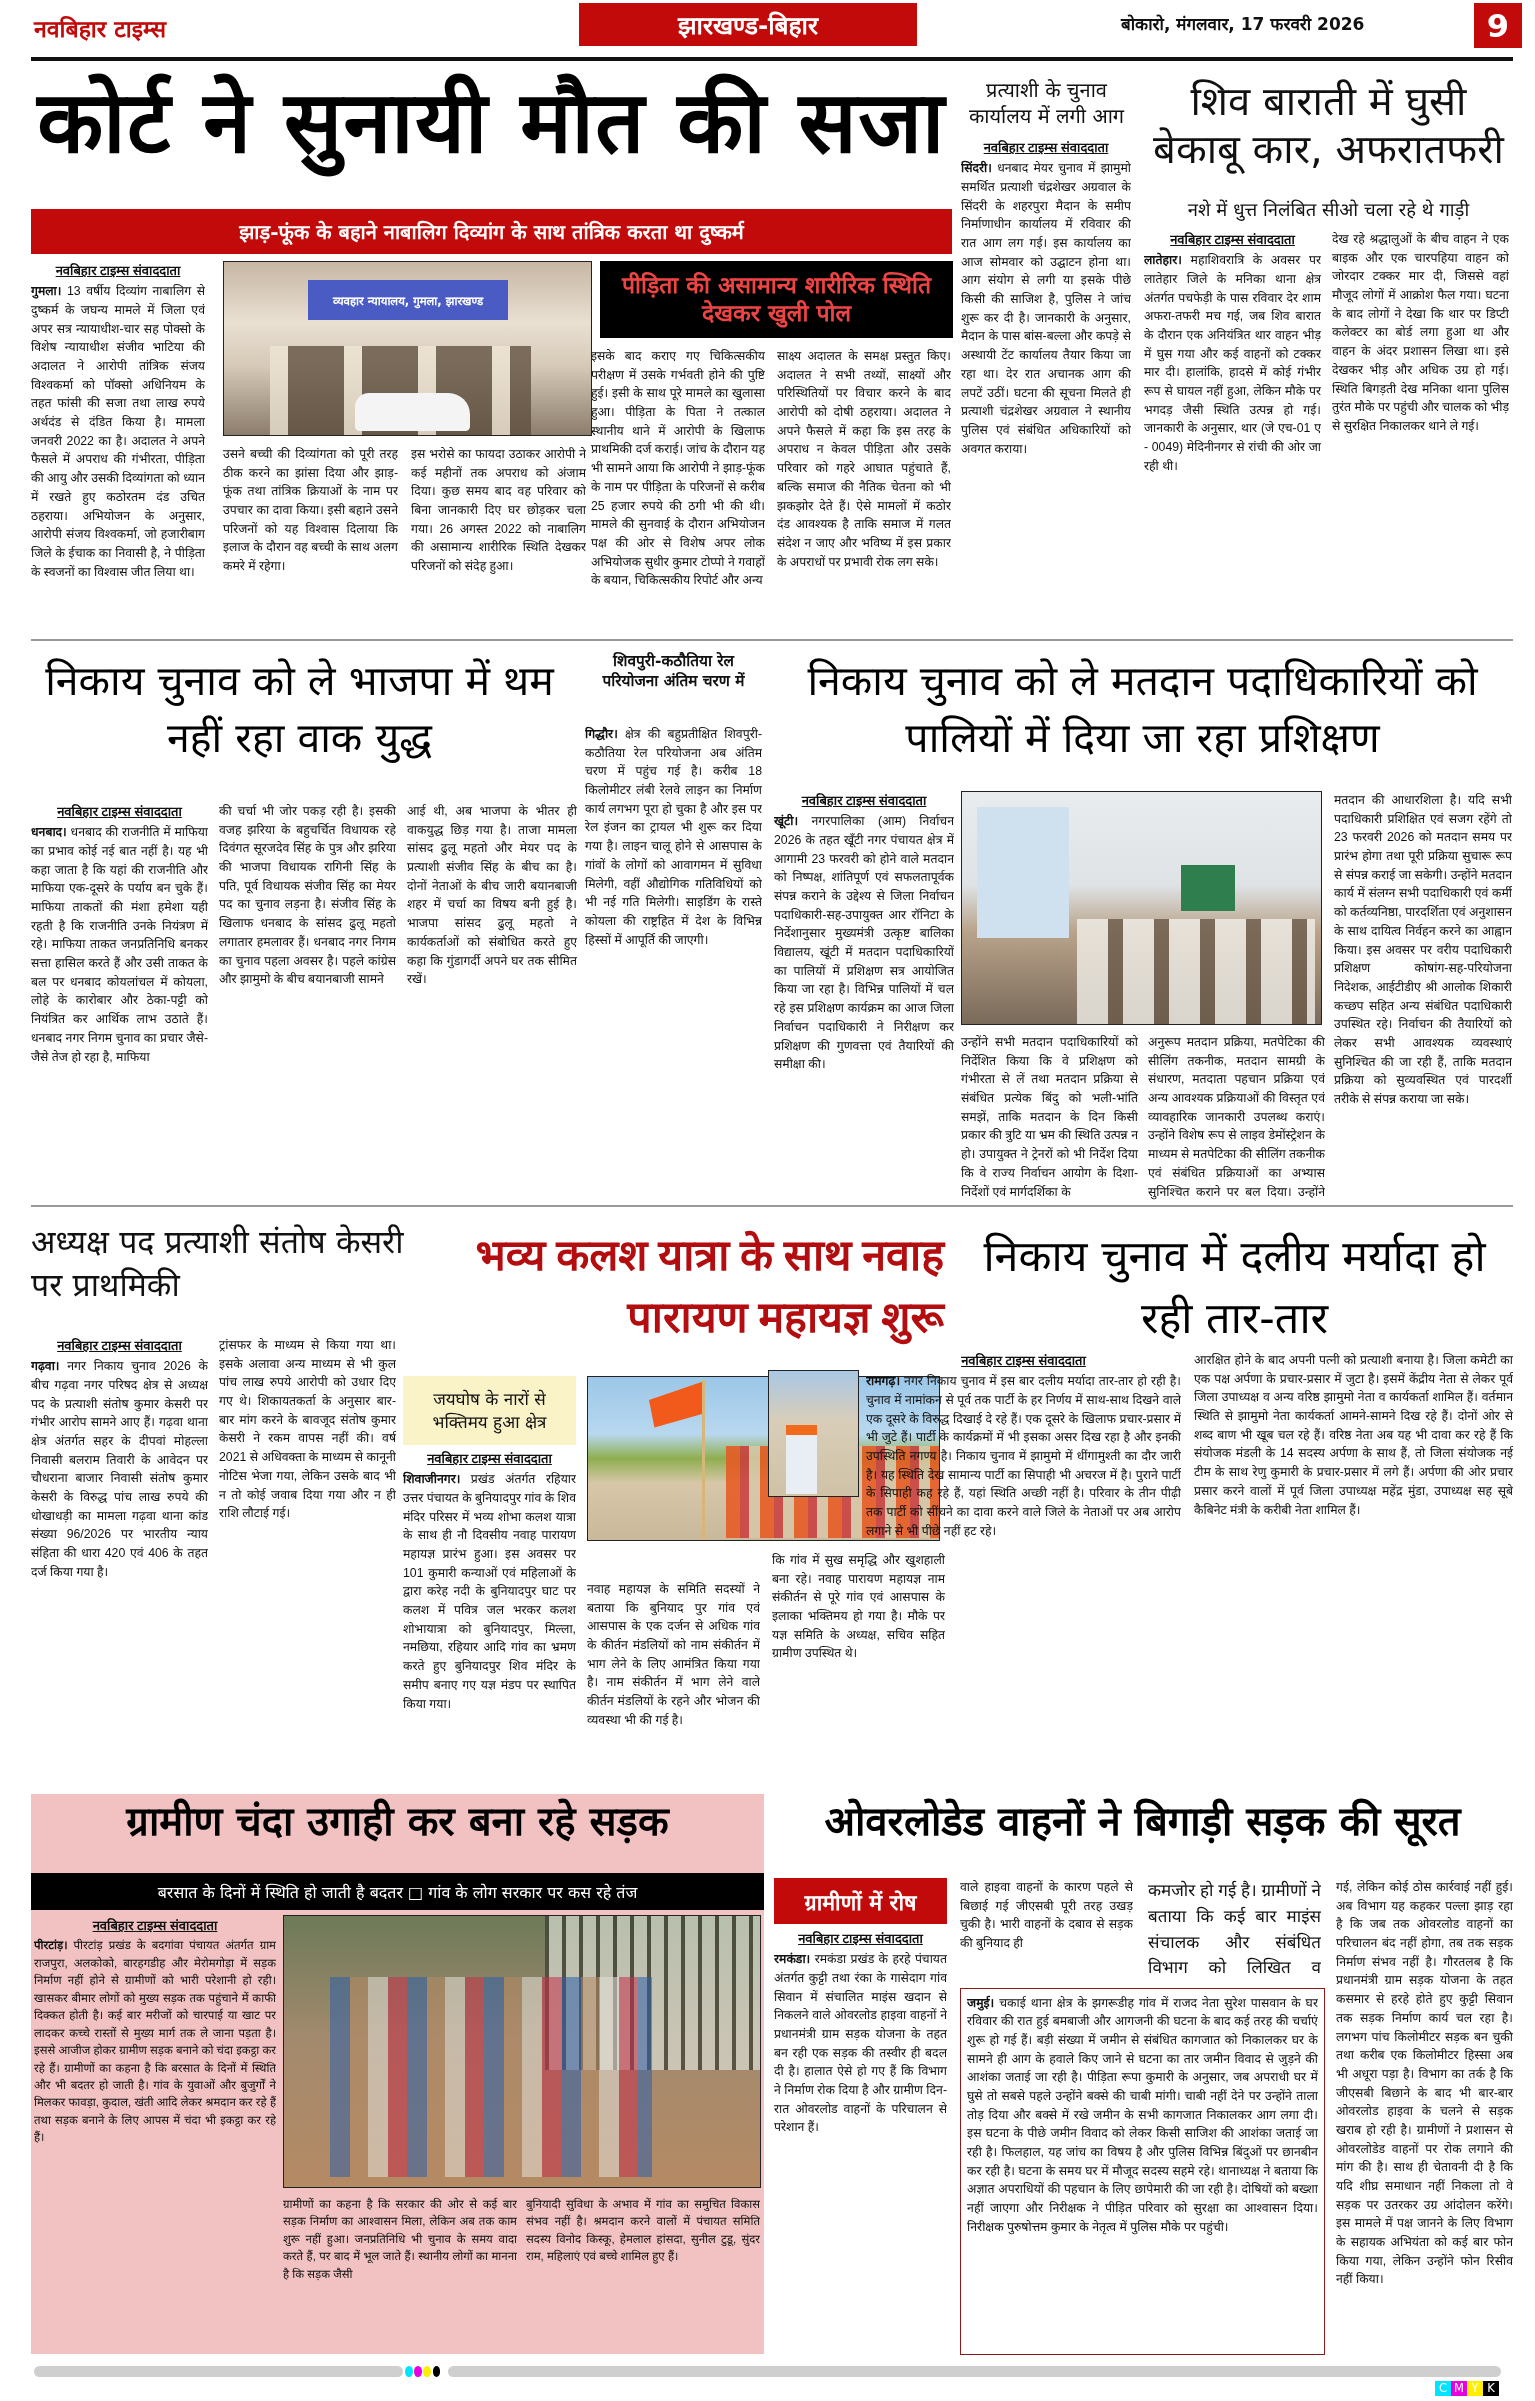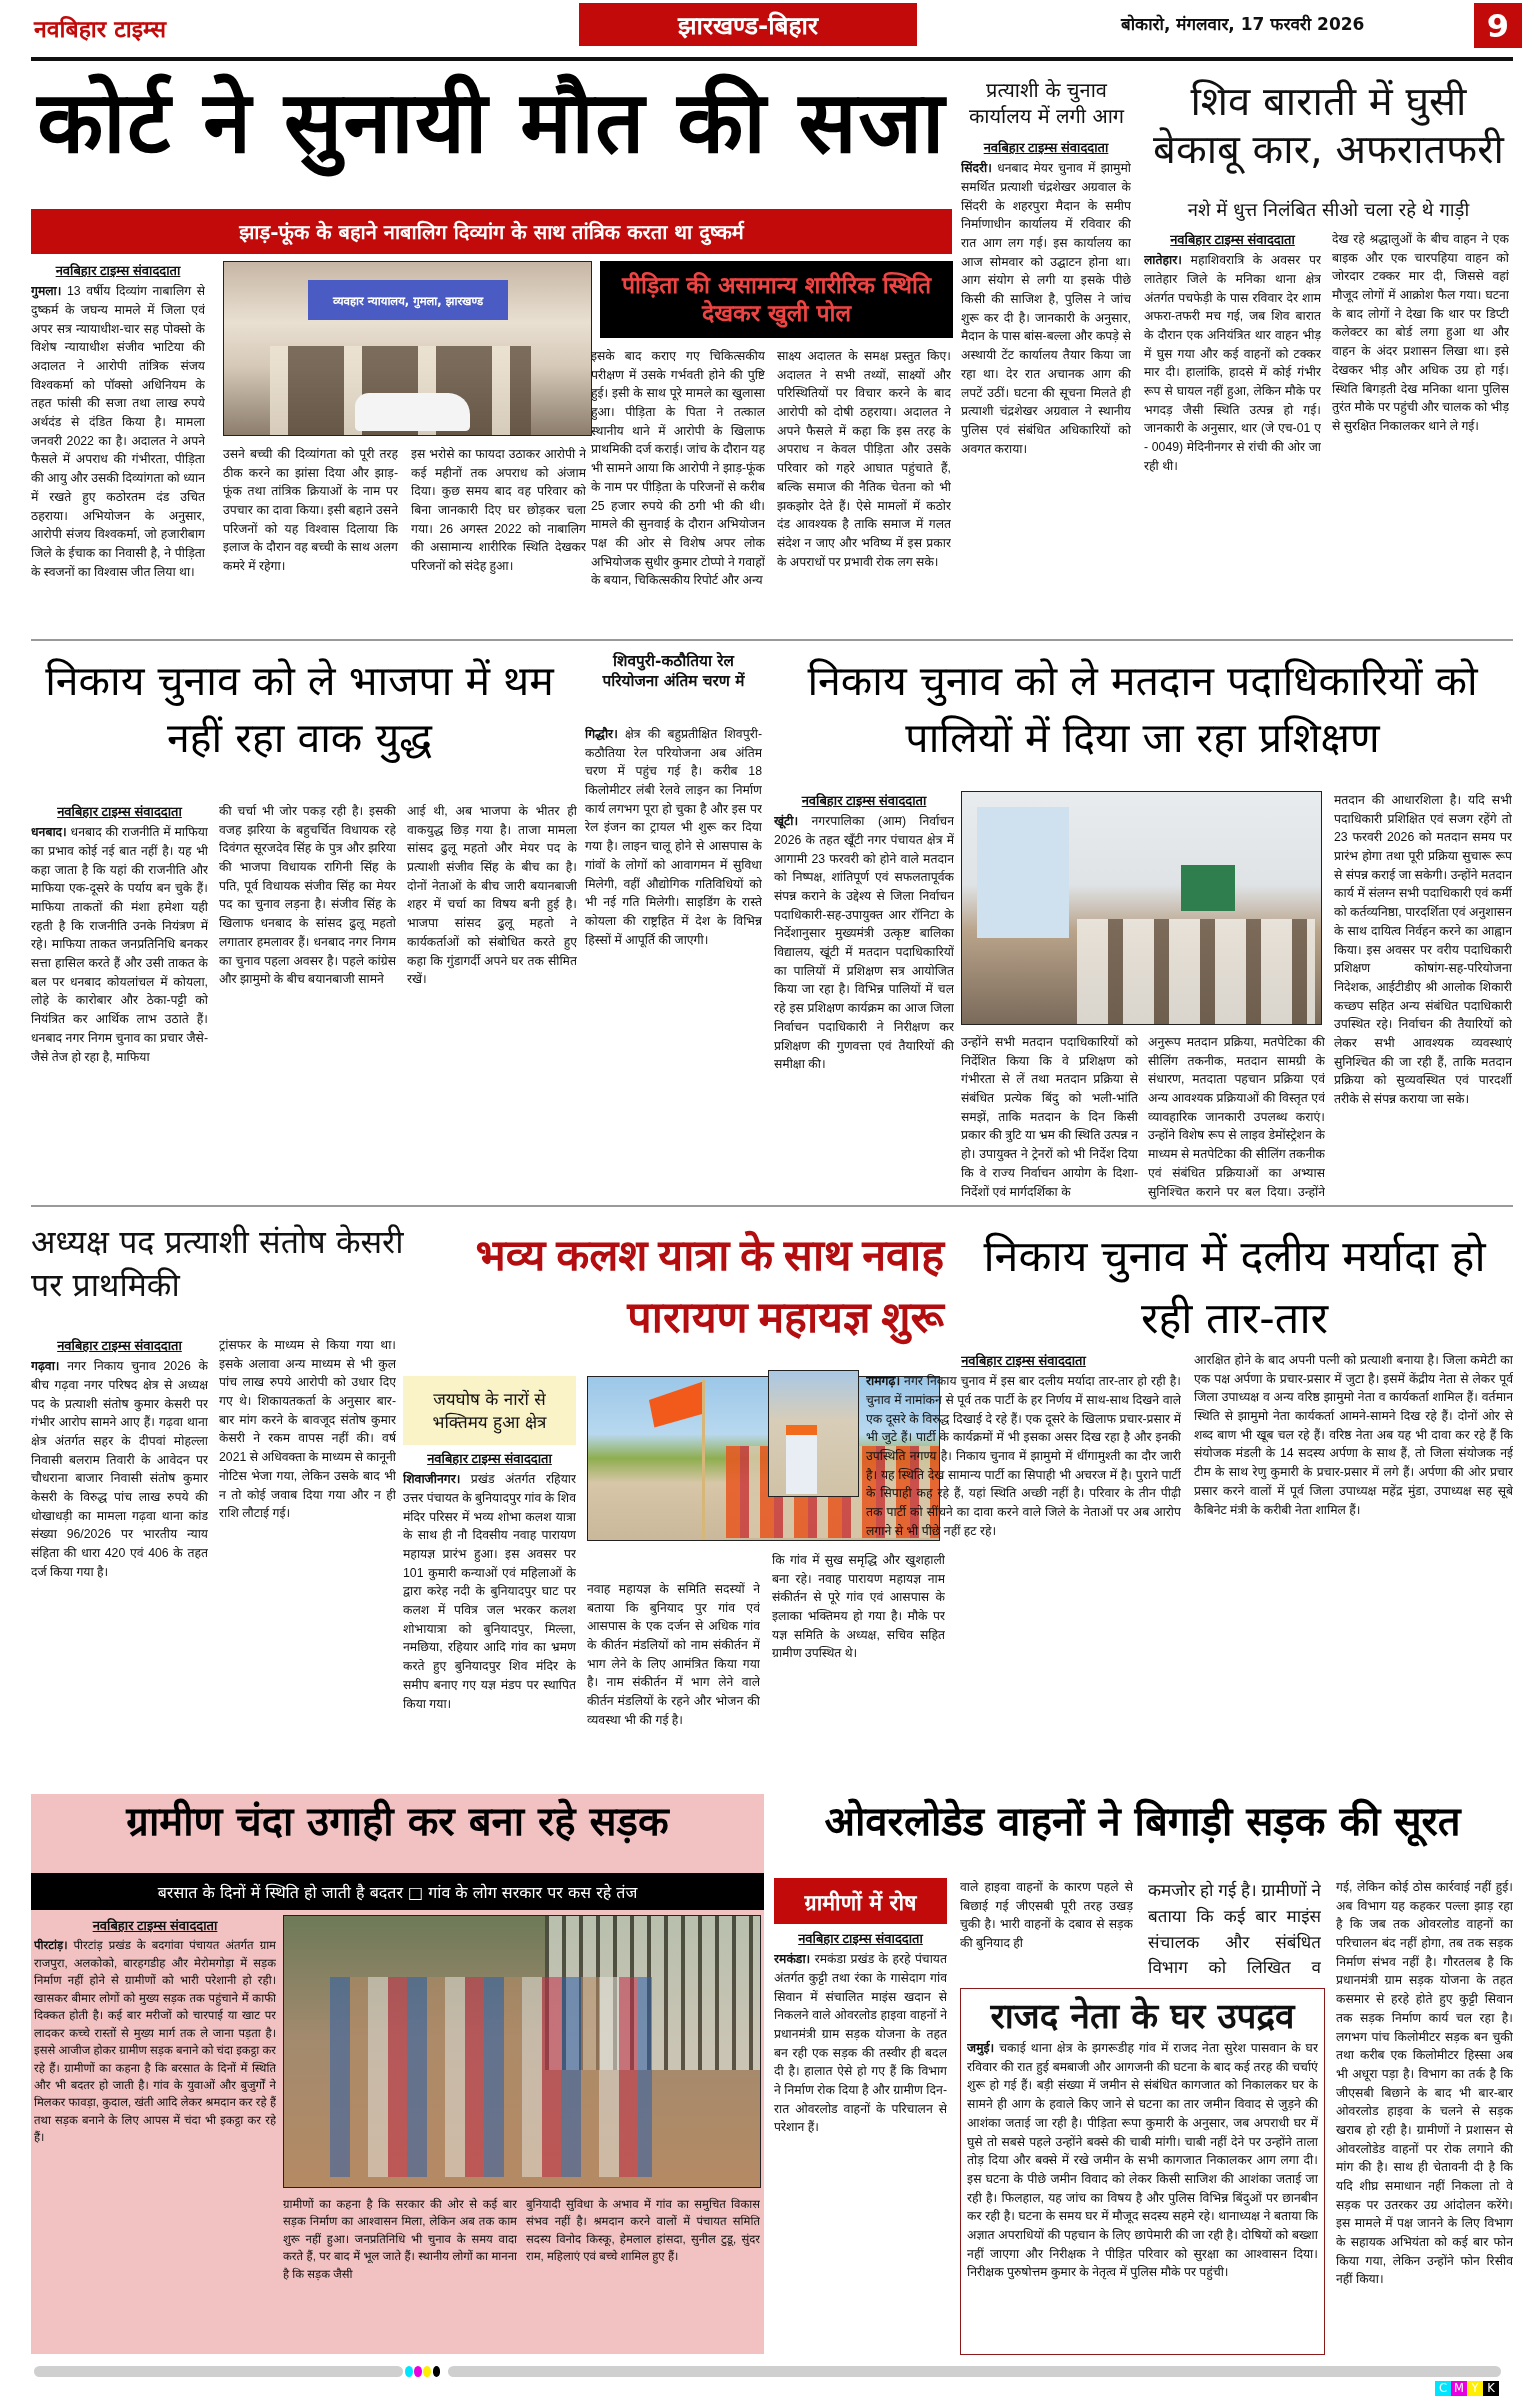--- a/index.html
+++ b/index.html
@@ -204,21 +204,20 @@
   <span>वाले हाइवा वाहनों के कारण पहले से बिछाई गई जीएसबी पूरी तरह उखड़ चुकी है। भारी वाहनों के दबाव से सड़क की बुनियाद ही</span>
 </div>
 <div class="abs body" style="left:1148px;top:1878px;width:173px;height:100px;font-size:17px;">
   <span>कमजोर हो गई है। ग्रामीणों ने बताया कि कई बार माइंस संचालक और संबंधित विभाग को लिखित व मौखिक रूप से सूचना दी</span>
 </div>
 <div class="abs body" style="left:1336px;top:1878px;width:177px;height:476px;font-size:12.3px;">
   <span>गई, लेकिन कोई ठोस कार्रवाई नहीं हुई। अब विभाग यह कहकर पल्ला झाड़ रहा है कि जब तक ओवरलोड वाहनों का परिचालन बंद नहीं होगा, तब तक सड़क निर्माण संभव नहीं है। गौरतलब है कि प्रधानमंत्री ग्राम सड़क योजना के तहत कसमार से हरहे होते हुए कुट्टी सिवान तक सड़क निर्माण कार्य चल रहा है। लगभग पांच किलोमीटर सड़क बन चुकी तथा करीब एक किलोमीटर हिस्सा अब भी अधूरा पड़ा है। विभाग का तर्क है कि जीएसबी बिछाने के बाद भी बार-बार ओवरलोड हाइवा के चलने से सड़क खराब हो रही है। ग्रामीणों ने प्रशासन से ओवरलोडेड वाहनों पर रोक लगाने की मांग की है। साथ ही चेतावनी दी है कि यदि शीघ्र समाधान नहीं निकला तो वे सड़क पर उतरकर उग्र आंदोलन करेंगे। इस मामले में पक्ष जानने के लिए विभाग के सहायक अभियंता को कई बार फोन किया गया, लेकिन उन्होंने फोन रिसीव नहीं किया।</span>
 </div>
 
 <div class="abs" style="left:960px;top:1988px;width:365px;height:367px;border:1.5px solid #8b1a1a;padding:4.6px 6.1px;">
-  <div style="font-size:35px;font-weight:bold;text-align:center;line-height:1.3;font-family:'DejaVu Sans',sans-serif;">राजद नेता के घर उपद्रव</div>
   <div class="body" style="font-size:12.3px;height:307px;">
     <span class="dateline">जमुई।</span>
     <span>चकाई थाना क्षेत्र के झगरूडीह गांव में राजद नेता सुरेश पासवान के घर रविवार की रात हुई बमबाजी और आगजनी की घटना के बाद कई तरह की चर्चाएं शुरू हो गई हैं। बड़ी संख्या में जमीन से संबंधित कागजात को निकालकर घर के सामने ही आग के हवाले किए जाने से घटना का तार जमीन विवाद से जुड़ने की आशंका जताई जा रही है। पीड़िता रूपा कुमारी के अनुसार, जब अपराधी घर में घुसे तो सबसे पहले उन्होंने बक्से की चाबी मांगी। चाबी नहीं देने पर उन्होंने ताला तोड़ दिया और बक्से में रखे जमीन के सभी कागजात निकालकर आग लगा दी। इस घटना के पीछे जमीन विवाद को लेकर किसी साजिश की आशंका जताई जा रही है। फिलहाल, यह जांच का विषय है और पुलिस विभिन्न बिंदुओं पर छानबीन कर रही है। घटना के समय घर में मौजूद सदस्य सहमे रहे। थानाध्यक्ष ने बताया कि अज्ञात अपराधियों की पहचान के लिए छापेमारी की जा रही है। दोषियों को बख्शा नहीं जाएगा और निरीक्षक ने पीड़ित परिवार को सुरक्षा का आश्वासन दिया। निरीक्षक पुरुषोत्तम कुमार के नेतृत्व में पुलिस मौके पर पहुंची।</span>
   </div>
 </div>
 
 <div class="abs" style="left:34px;top:2366px;width:369px;height:10.7px;background:#cfcfcf;border-radius:6.1px;"></div>
 <div class="abs" style="left:405px;top:2366px;display:flex;gap:1.5px;">
   <span style="width:7.7px;height:10.7px;border-radius:50%;background:#00e5ff;display:block;"></span>
   <span style="width:7.7px;height:10.7px;border-radius:50%;background:#e800e0;display:block;"></span>

